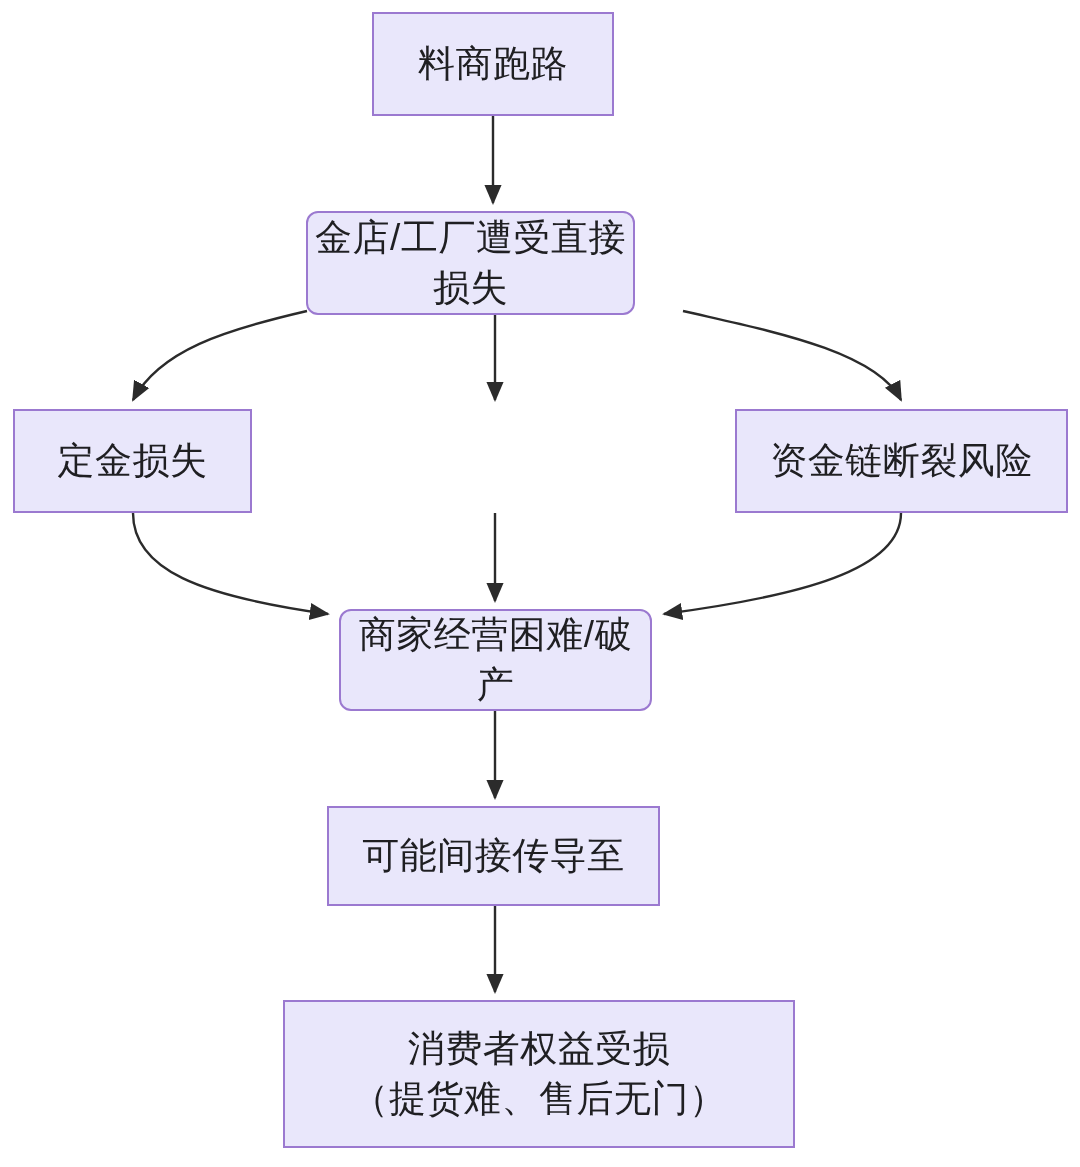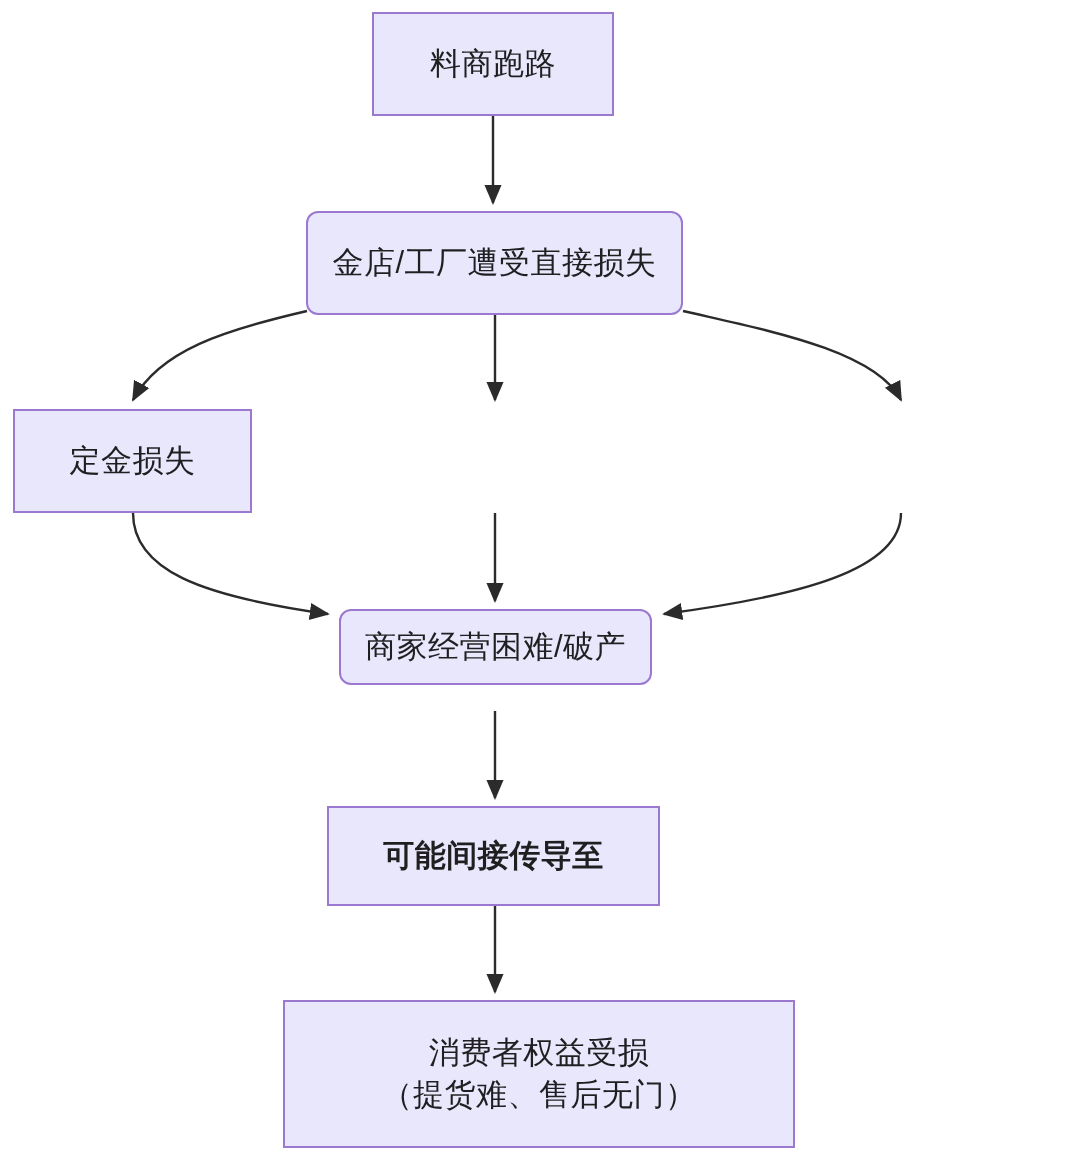--- a/index.html
+++ b/index.html
@@ -28,40 +28,40 @@
   .node {
     position: absolute;
     box-sizing: border-box;
     background: #e9e7fb;
     border: 2px solid #9b79d0;
     display: flex;
     align-items: center;
     justify-content: center;
     text-align: center;
     color: #1f1f22;
-    font-size: 31px;
+    font-size: 37px;
     line-height: 1.34;
     letter-spacing: 0.5px;
     white-space: pre-line;
     z-index: 2;
   }
   .node.rounded {
     border-radius: 12px;
   }
   .node.square {
     border-radius: 0;
   }
   
   #node-supplier-absconds { left: 372px;  top: 12px;   width: 242px; height: 104px; }
-  #node-direct-loss       { left: 306px;  top: 211px;  width: 377px; height: 104px; }
+  #node-direct-loss       { left: 306px;  top: 211px;  width: 329px; height: 104px; }
   #node-deposit-loss      { left: 13px;   top: 409px;  width: 239px; height: 104px; text-align: center; }
   #node-order-default     { left: 344px;  top: 409px;  width: 301px; height: 104px; }
   #node-cashflow-risk     { left: 735px;  top: 409px;  width: 333px; height: 104px; }
-  #node-business-failure  { left: 339px;  top: 609px;  width: 313px; height: 76px; }
-  #node-indirect-transmit { left: 327px;  top: 806px;  width: 333px; height: 100px; font-weight: bold; }
+  #node-business-failure  { left: 339px;  top: 609px;  width: 313px; height: 102px; }
+  #node-indirect-transmit { left: 327px;  top: 806px;  width: 333px; height: 100px; }
   #node-consumer-harm     { left: 283px;  top: 1000px; width: 512px; height: 148px; }
 </style>
 </head>
 <body>
 
 <div id="canvas">
 
   <svg id="edges" viewBox="0 0 1080 1167" xmlns="http://www.w3.org/2000/svg">
     <defs>
       <marker id="arrowhead" markerWidth="9" markerHeight="9" refX="7.6" refY="4" orient="auto" markerUnits="strokeWidth">
@@ -88,20 +88,21 @@
     <path d="M495,906 L495,992" fill="none" stroke="#2b2b2b" stroke-width="2.4" marker-end="url(#arrowhead)"></path>
   </svg>
 
   <div class="node square" id="node-supplier-absconds">料商跑路</div>
 
   <div class="node rounded" id="node-direct-loss">金店/工厂遭受直接损失</div>
 
   <div class="node square" id="node-deposit-loss">定金损失</div>
 
 
+  <div class="node square" id="node-cashflow-risk">资金链断裂风险</div>
 
   <div class="node rounded" id="node-business-failure">商家经营困难/破产</div>
 
   <div class="node square" id="node-indirect-transmit">可能间接传导至</div>
 
   <div class="node square" id="node-consumer-harm">消费者权益受损
 （提货难、售后无门）</div>
 
 </div>
 

